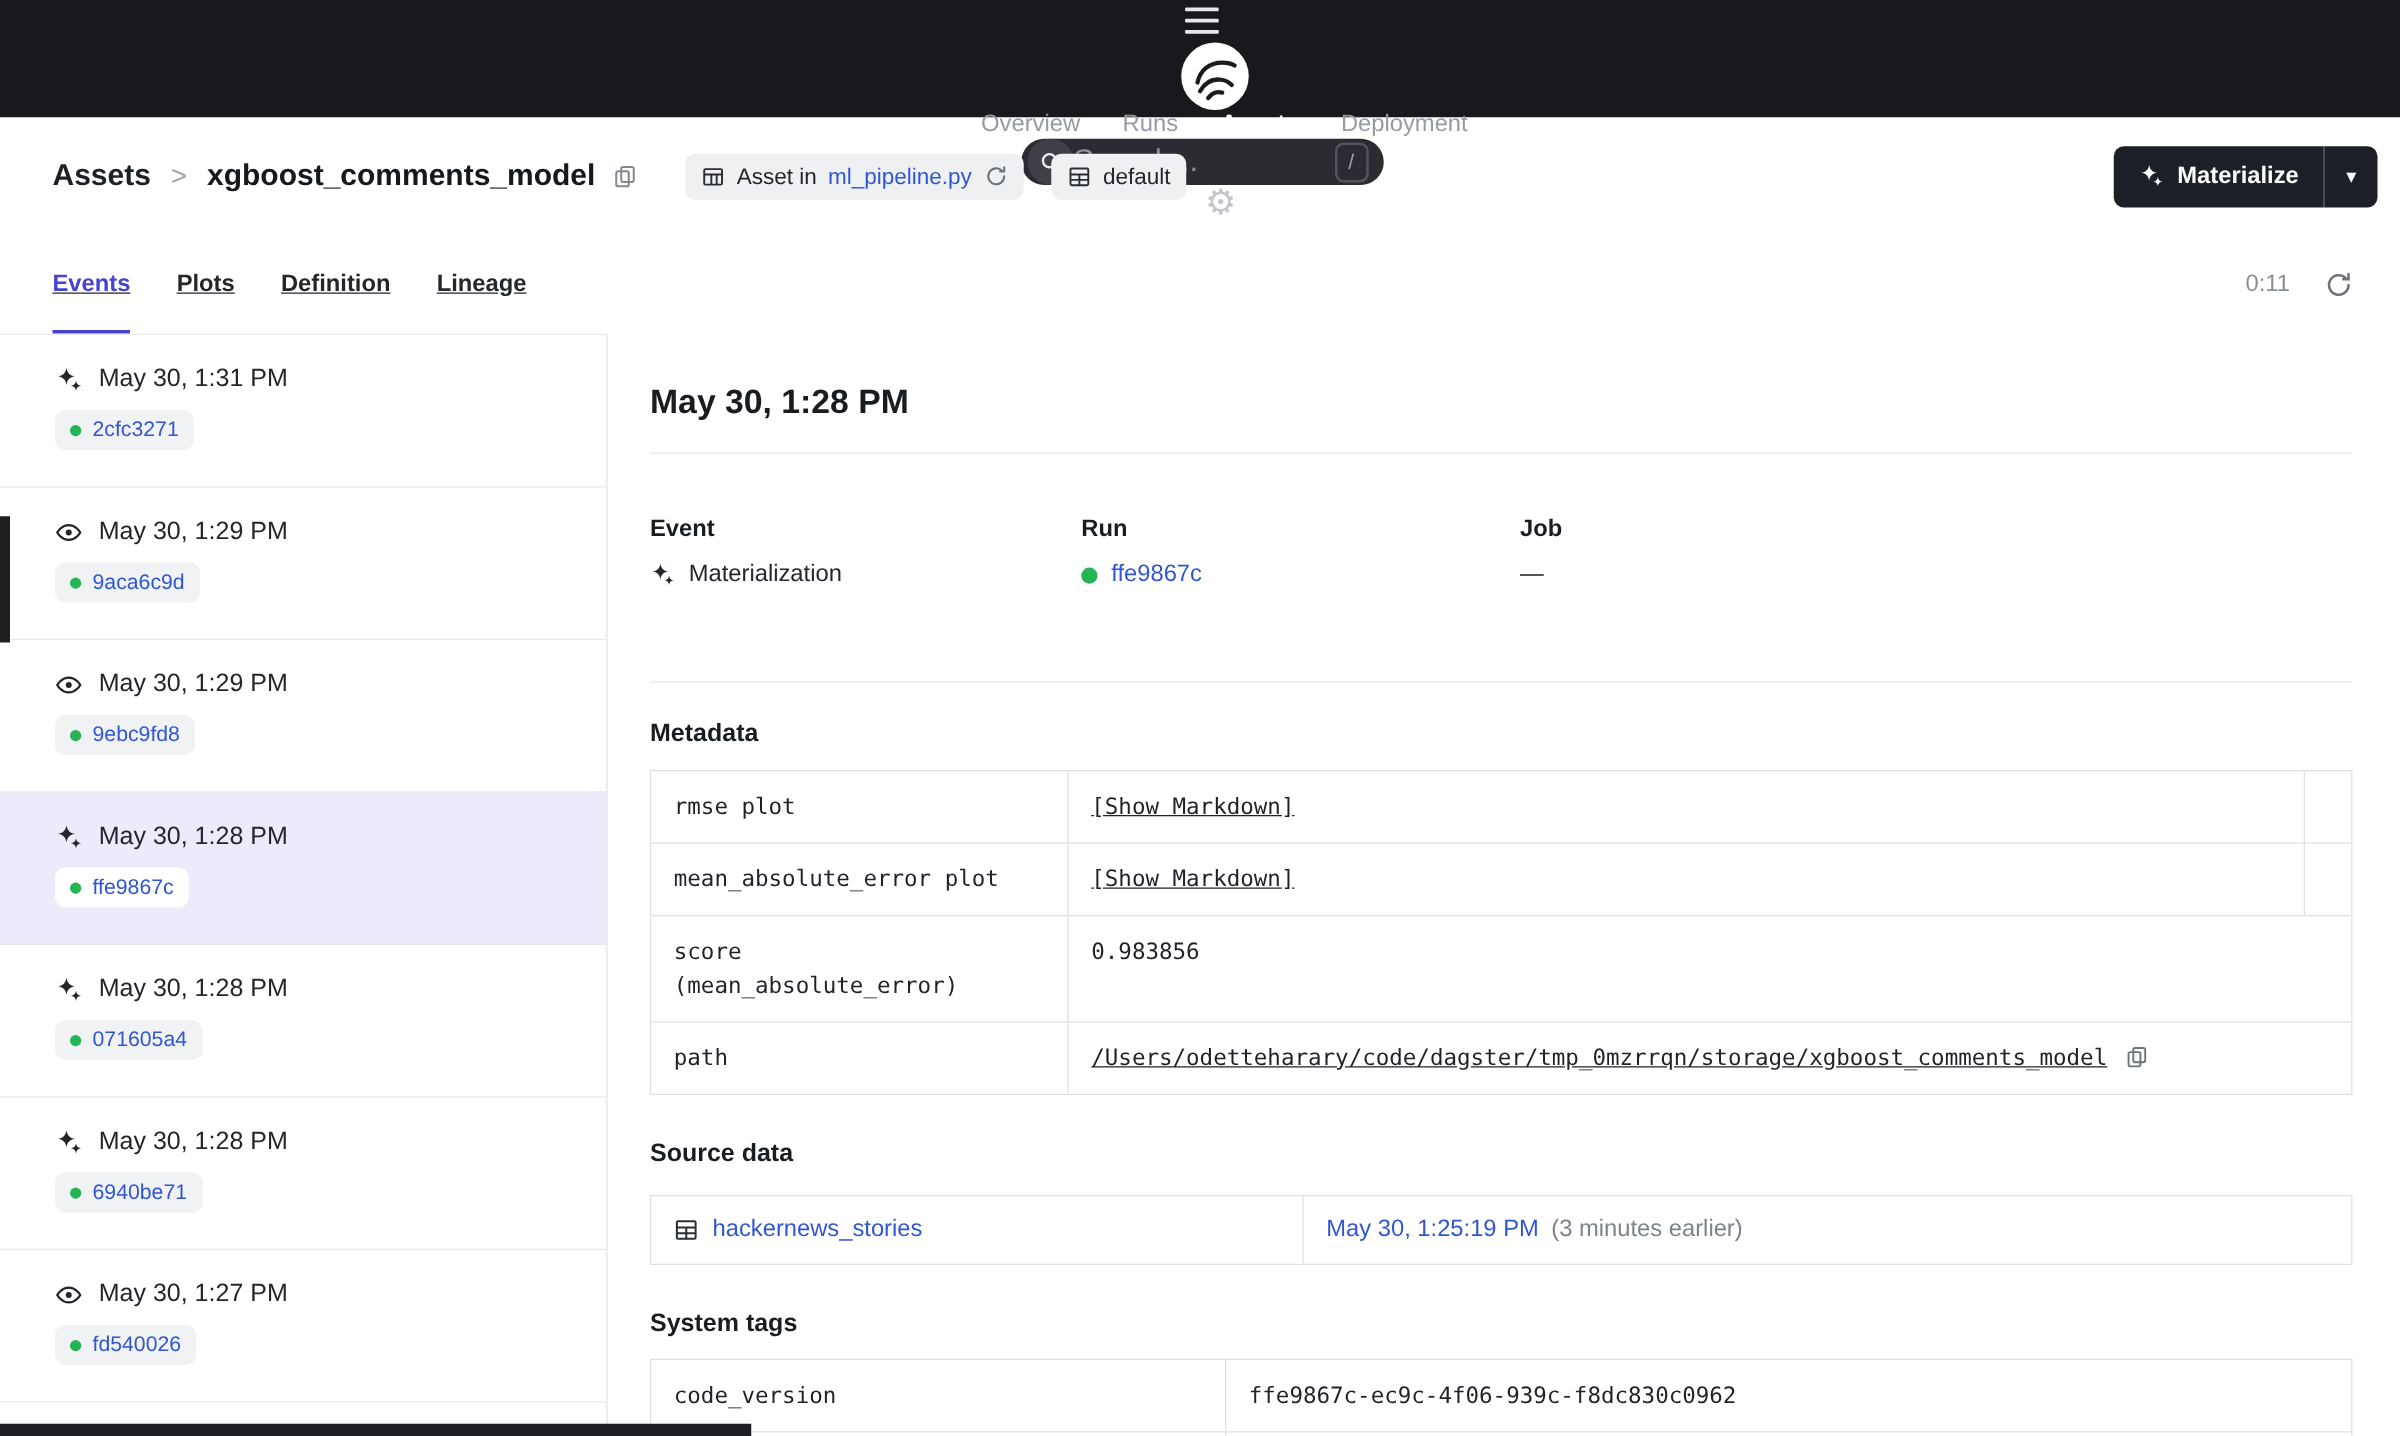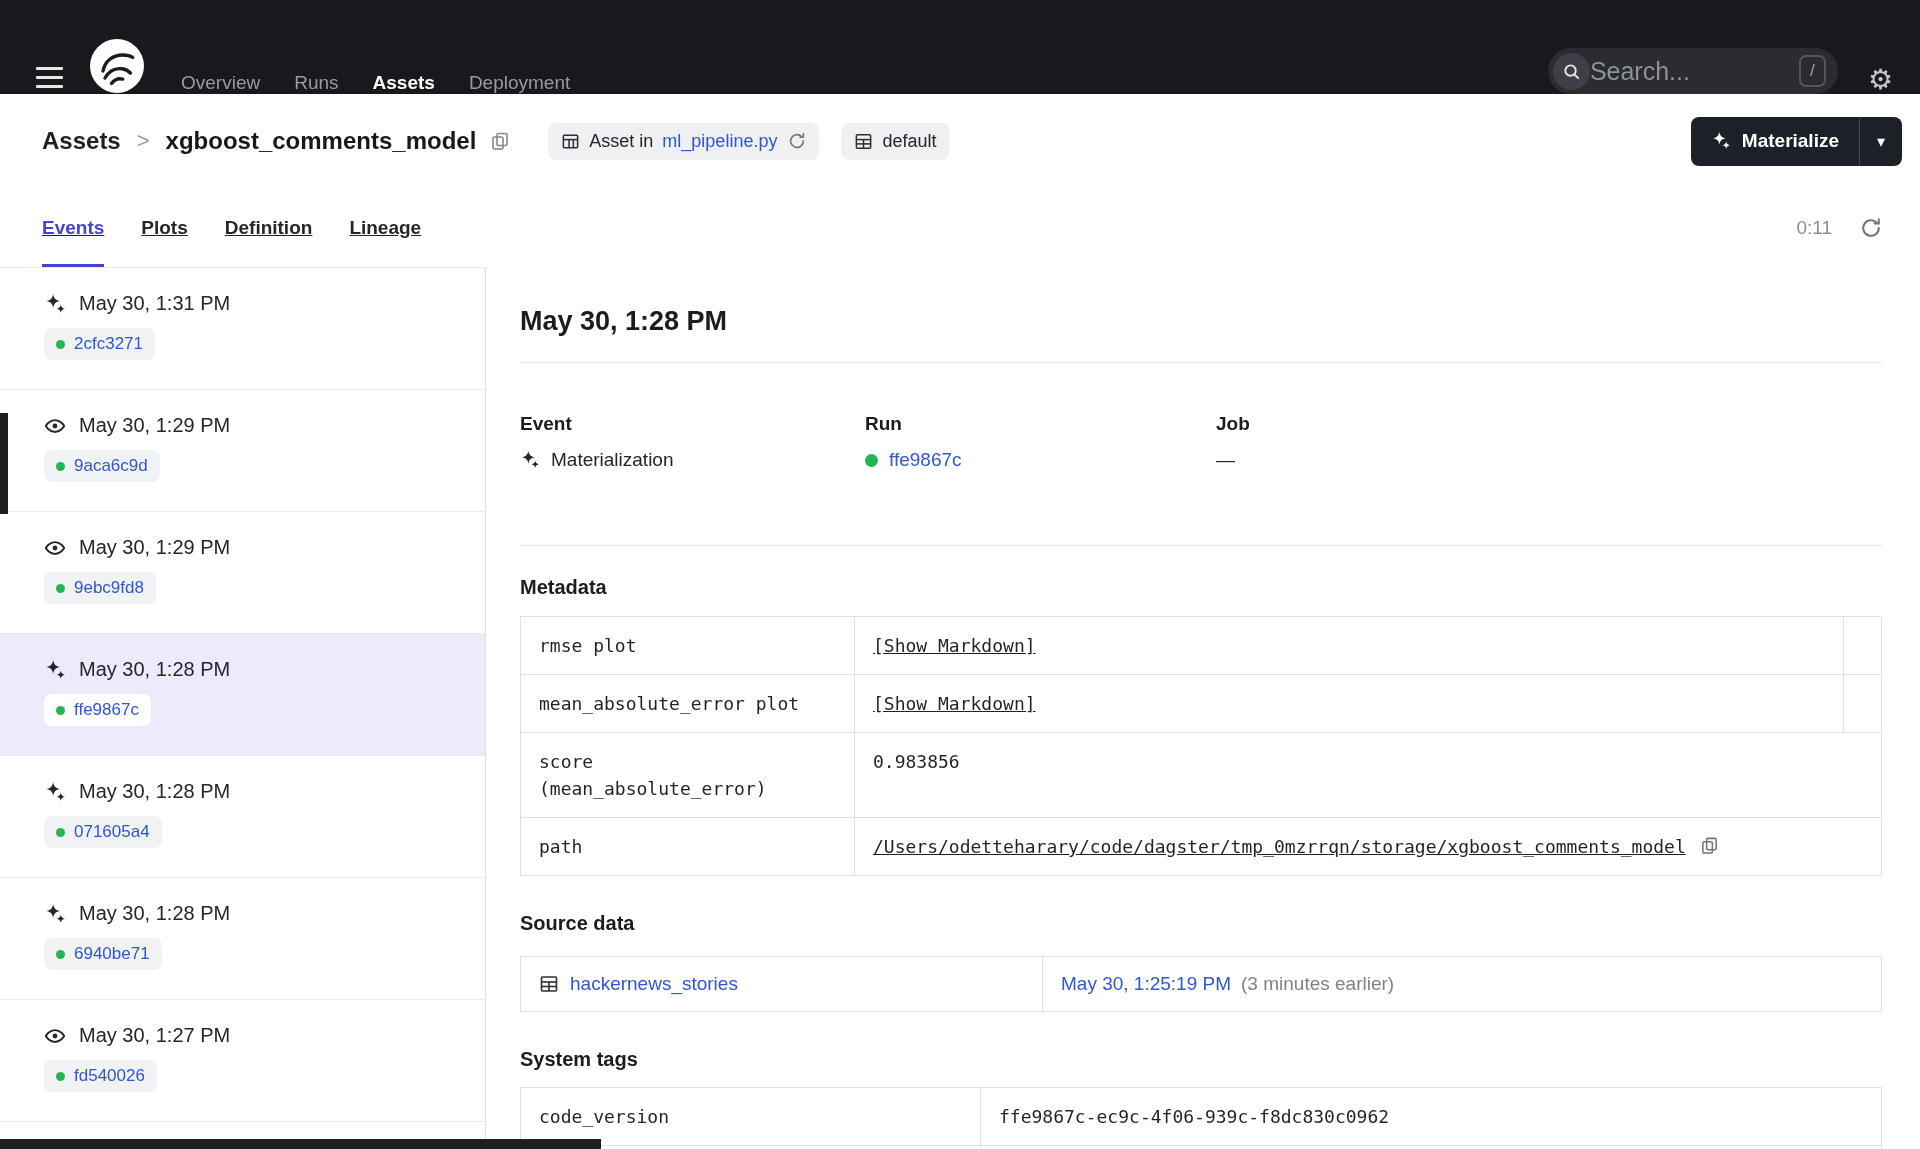--- a/index.html
+++ b/index.html
@@ -1,21 +1,21 @@
 <!DOCTYPE html>
 <html style="--c-accent: #4743d2; --c-link: #3156d2; --c-green: #24b454; --c-topnav-bg: #18181d; --c-selected-bg: #edeafb; --c-pill-bg: #eef0f2; --c-border: #dfe2e5; --c-table-border: #dde0e4; --c-button-bg: #1d2026;"><head>
 <meta charset="utf-8">
 <style>
   *{box-sizing:border-box;margin:0;padding:0}
   html,body{width:1920px;height:1149px;}
   body{overflow:hidden;font-family:"Liberation Sans",sans-serif;background:#fff;color:#23262b;}
   .app{position:relative;width:1920px;height:1149px;overflow:hidden;background:#fff;}
 
   
-  .topnav{height:94px;background:var(--c-topnav-bg,#18181d);display:flex;align-items:flex-end;padding:0 27px 0 30px;}
+  .topnav{height:94px;background:var(--c-topnav-bg,#18181d);display:flex;align-items:center;padding:0 27px 0 30px;flex-direction:column;}
   .hamburger{display:flex;flex-direction:column;gap:6px;cursor:pointer;padding:6px;}
   .hamburger span{display:block;width:27px;height:3px;background:#e6e7e9;border-radius:1px;}
   .logo{margin-left:20px;display:flex;cursor:pointer;}
   .nav-links{display:flex;align-items:center;margin-left:36px;gap:34px;}
   .nav-link{font-size:19px;color:#969ba2;cursor:pointer;white-space:nowrap;}
   .nav-link.active{color:#fff;font-weight:700;}
   .topnav-spacer{flex:1;}
   .search-pill{display:flex;align-items:center;width:290px;height:46px;background:#2b2b32;border-radius:23px;padding:0 12px 0 5px;}
   .search-iconwrap{width:37px;height:37px;border-radius:50%;background:#3f3f47;display:flex;align-items:center;justify-content:center;flex:none;}
   .search-input{flex:1;min-width:0;background:transparent;border:none;outline:none;color:#0ea5e9;font-size:25px;font-family:"Liberation Sans",sans-serif;}

